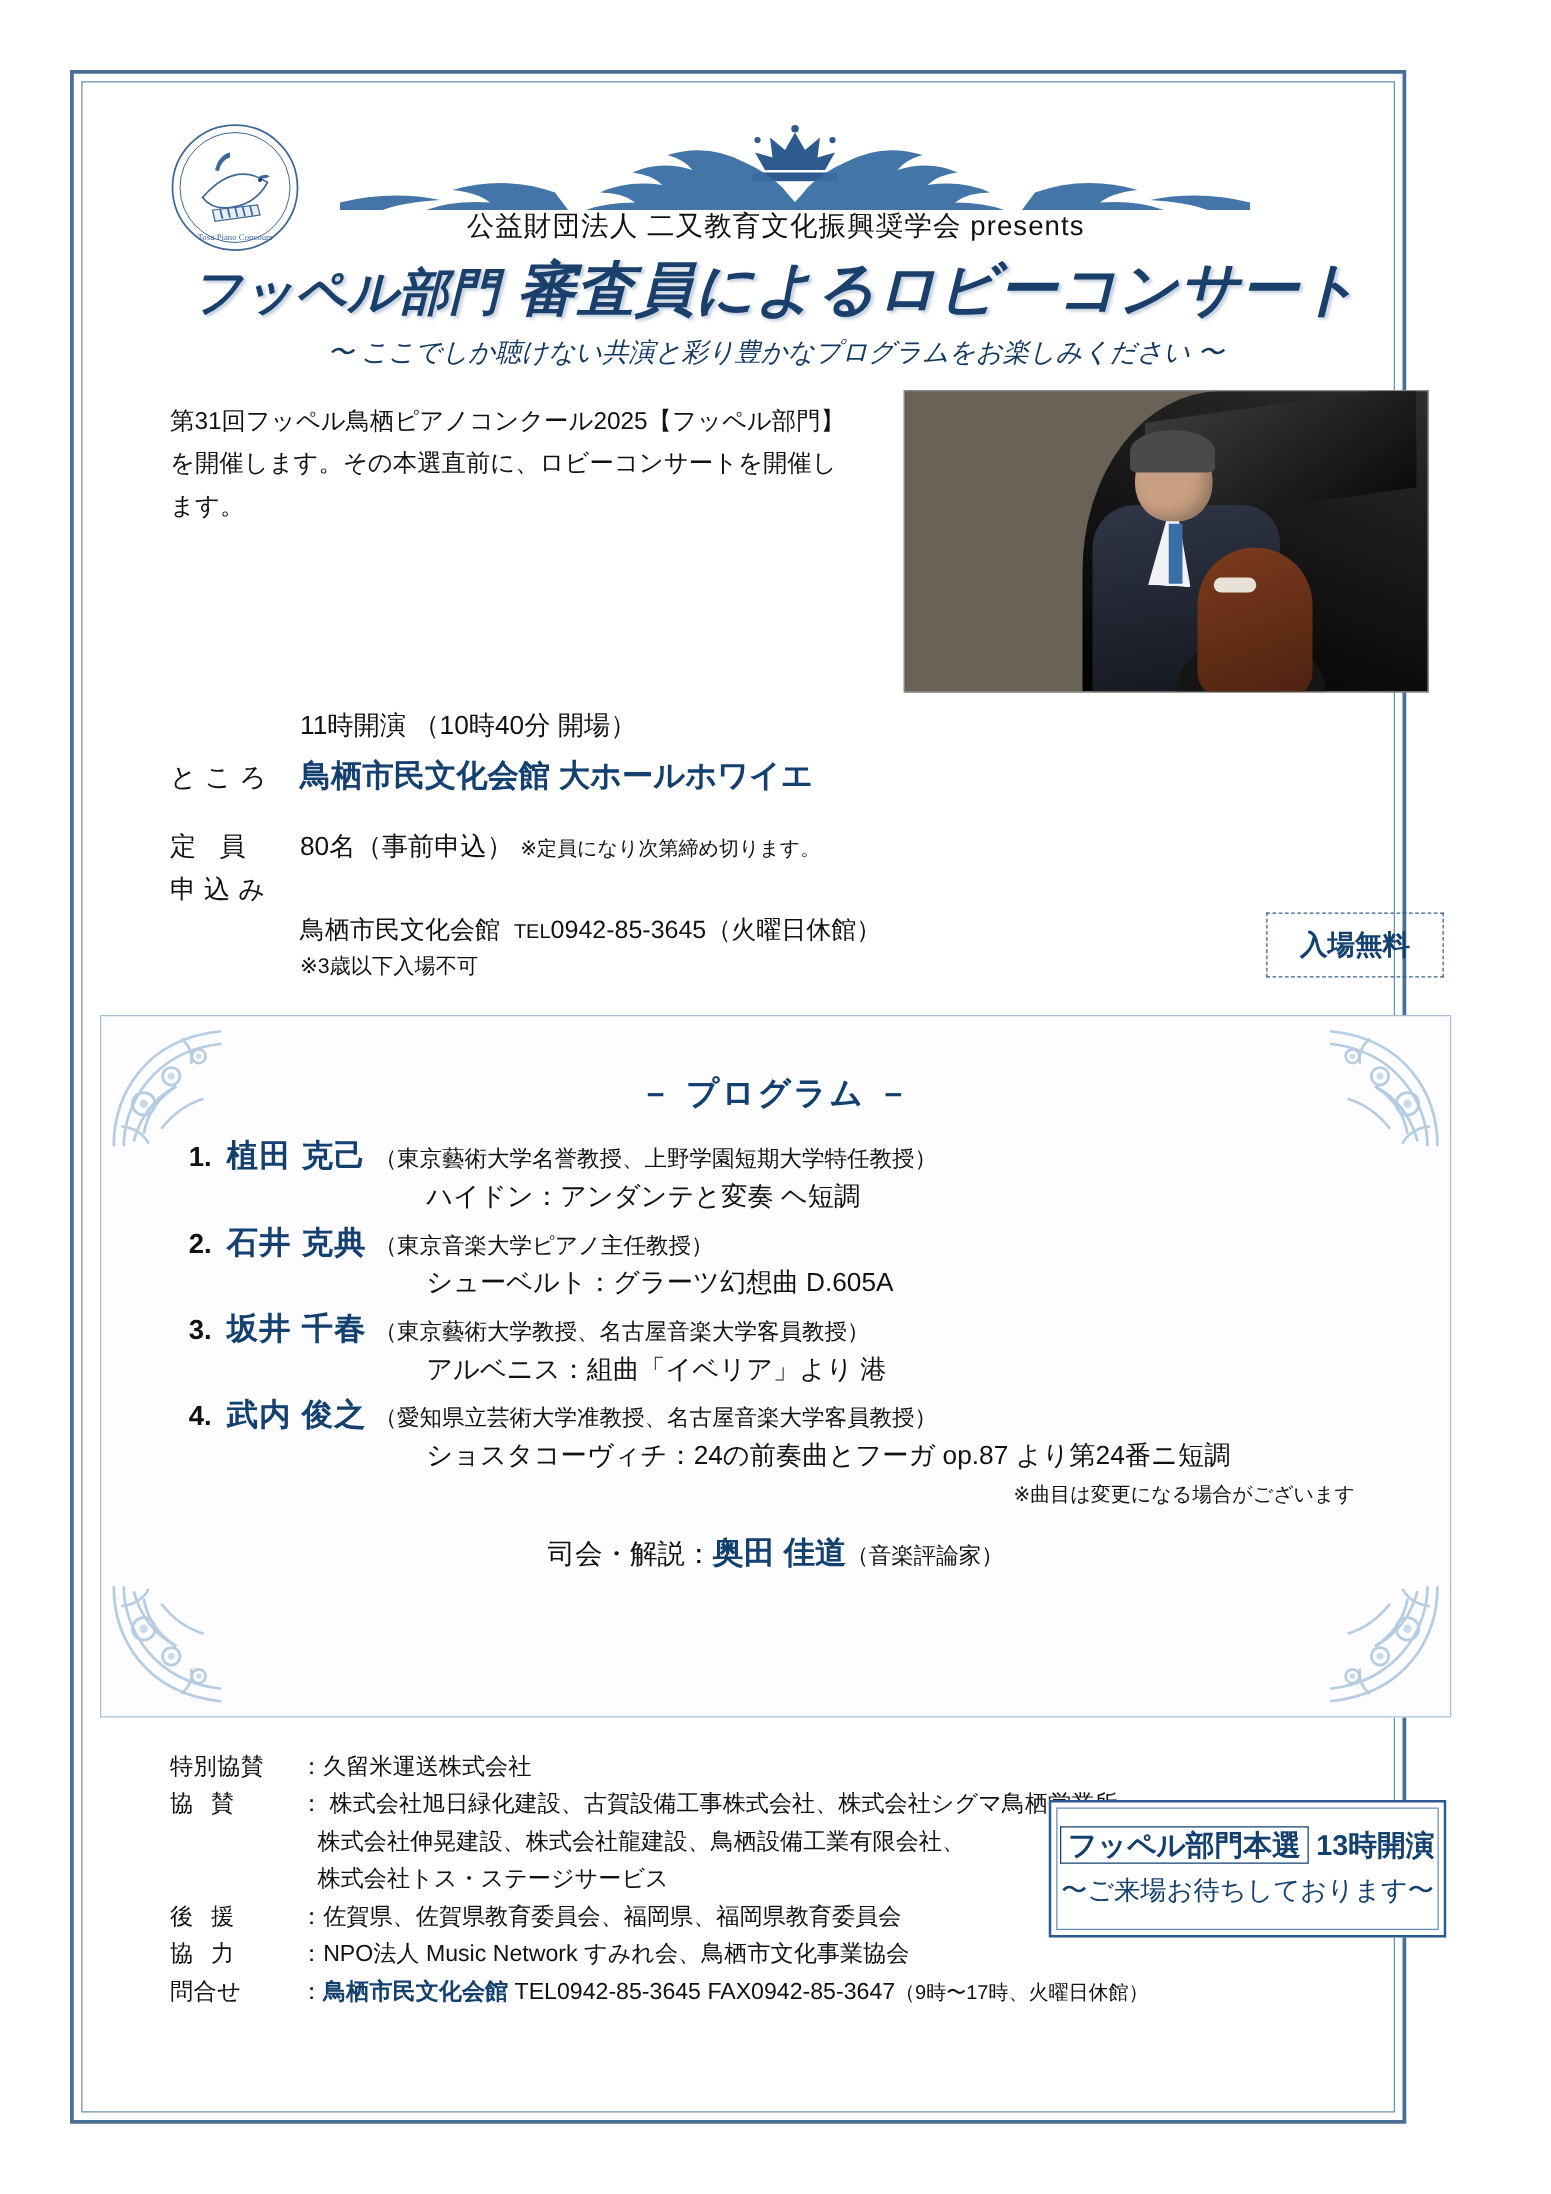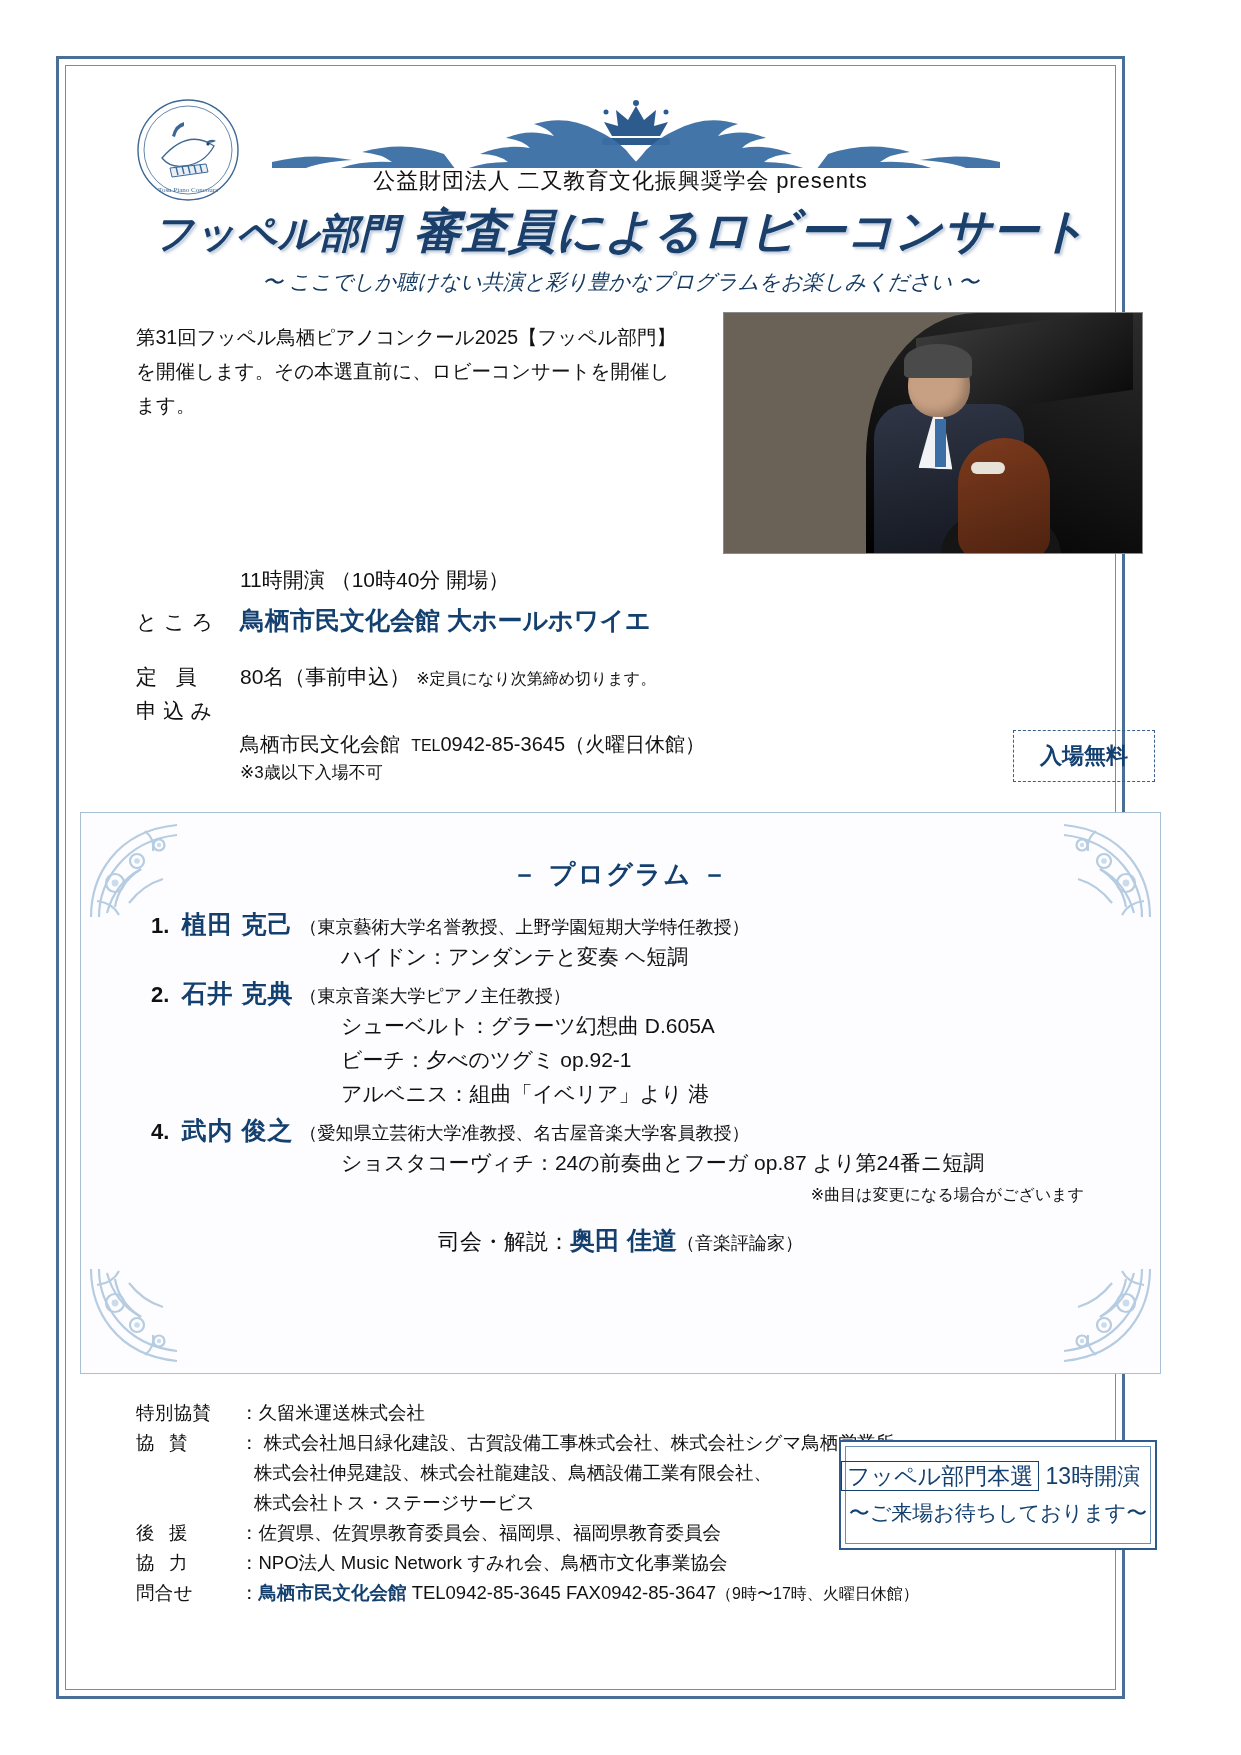--- a/index.html
+++ b/index.html
@@ -345,23 +345,23 @@
     background: #fff;
     box-sizing: border-box;
   }
   .honsen-badge .inner {
     position:absolute; inset:4px;
     border: 1px solid #6a8fb5;
   }
   .honsen-line1 {
     position: absolute;
     top: 16px; left: 0; width: 100%;
-    text-align: left;
+    text-align: center;
     font-size: 23px;
-    font-weight: normal;
+    font-weight: bold;
     color: #14406f;
     white-space: nowrap;
   }
   .honsen-line1 .boxed {
     border: 1px solid #14406f;
     padding: 1px 5px;
   }
   .honsen-line2 {
     position: absolute;
     bottom: 18px; left: 0; width: 100%;
@@ -581,21 +581,25 @@
         <div class="prog-item">
           <div class="prog-line1">
             <span class="prog-num">2.</span>
             <span class="prog-name">石井 克典</span>
             <span class="prog-aff">（東京音楽大学ピアノ主任教授）</span>
           </div>
           <div class="prog-piece">シューベルト：グラーツ幻想曲 D.605A</div>
         </div>
 
         <div class="prog-item">
-          <div class="prog-piece">ビーチ：夕べのツグミ op.92-1</div>
+          <div class="prog-line1">
+            <span class="prog-num">3.</span>
+            <span class="prog-name">坂井 千春</span>
+            <span class="prog-aff">（東京藝術大学教授、名古屋音楽大学客員教授）</span>
+          </div>
           <div class="prog-piece">アルベニス：組曲「イベリア」より 港</div>
         </div>
 
         <div class="prog-item">
           <div class="prog-line1">
             <span class="prog-num">4.</span>
             <span class="prog-name">武内 俊之</span>
             <span class="prog-aff">（愛知県立芸術大学准教授、名古屋音楽大学客員教授）</span>
           </div>
           <div class="prog-piece">ショスタコーヴィチ：24の前奏曲とフーガ op.87 より第24番ニ短調</div>

